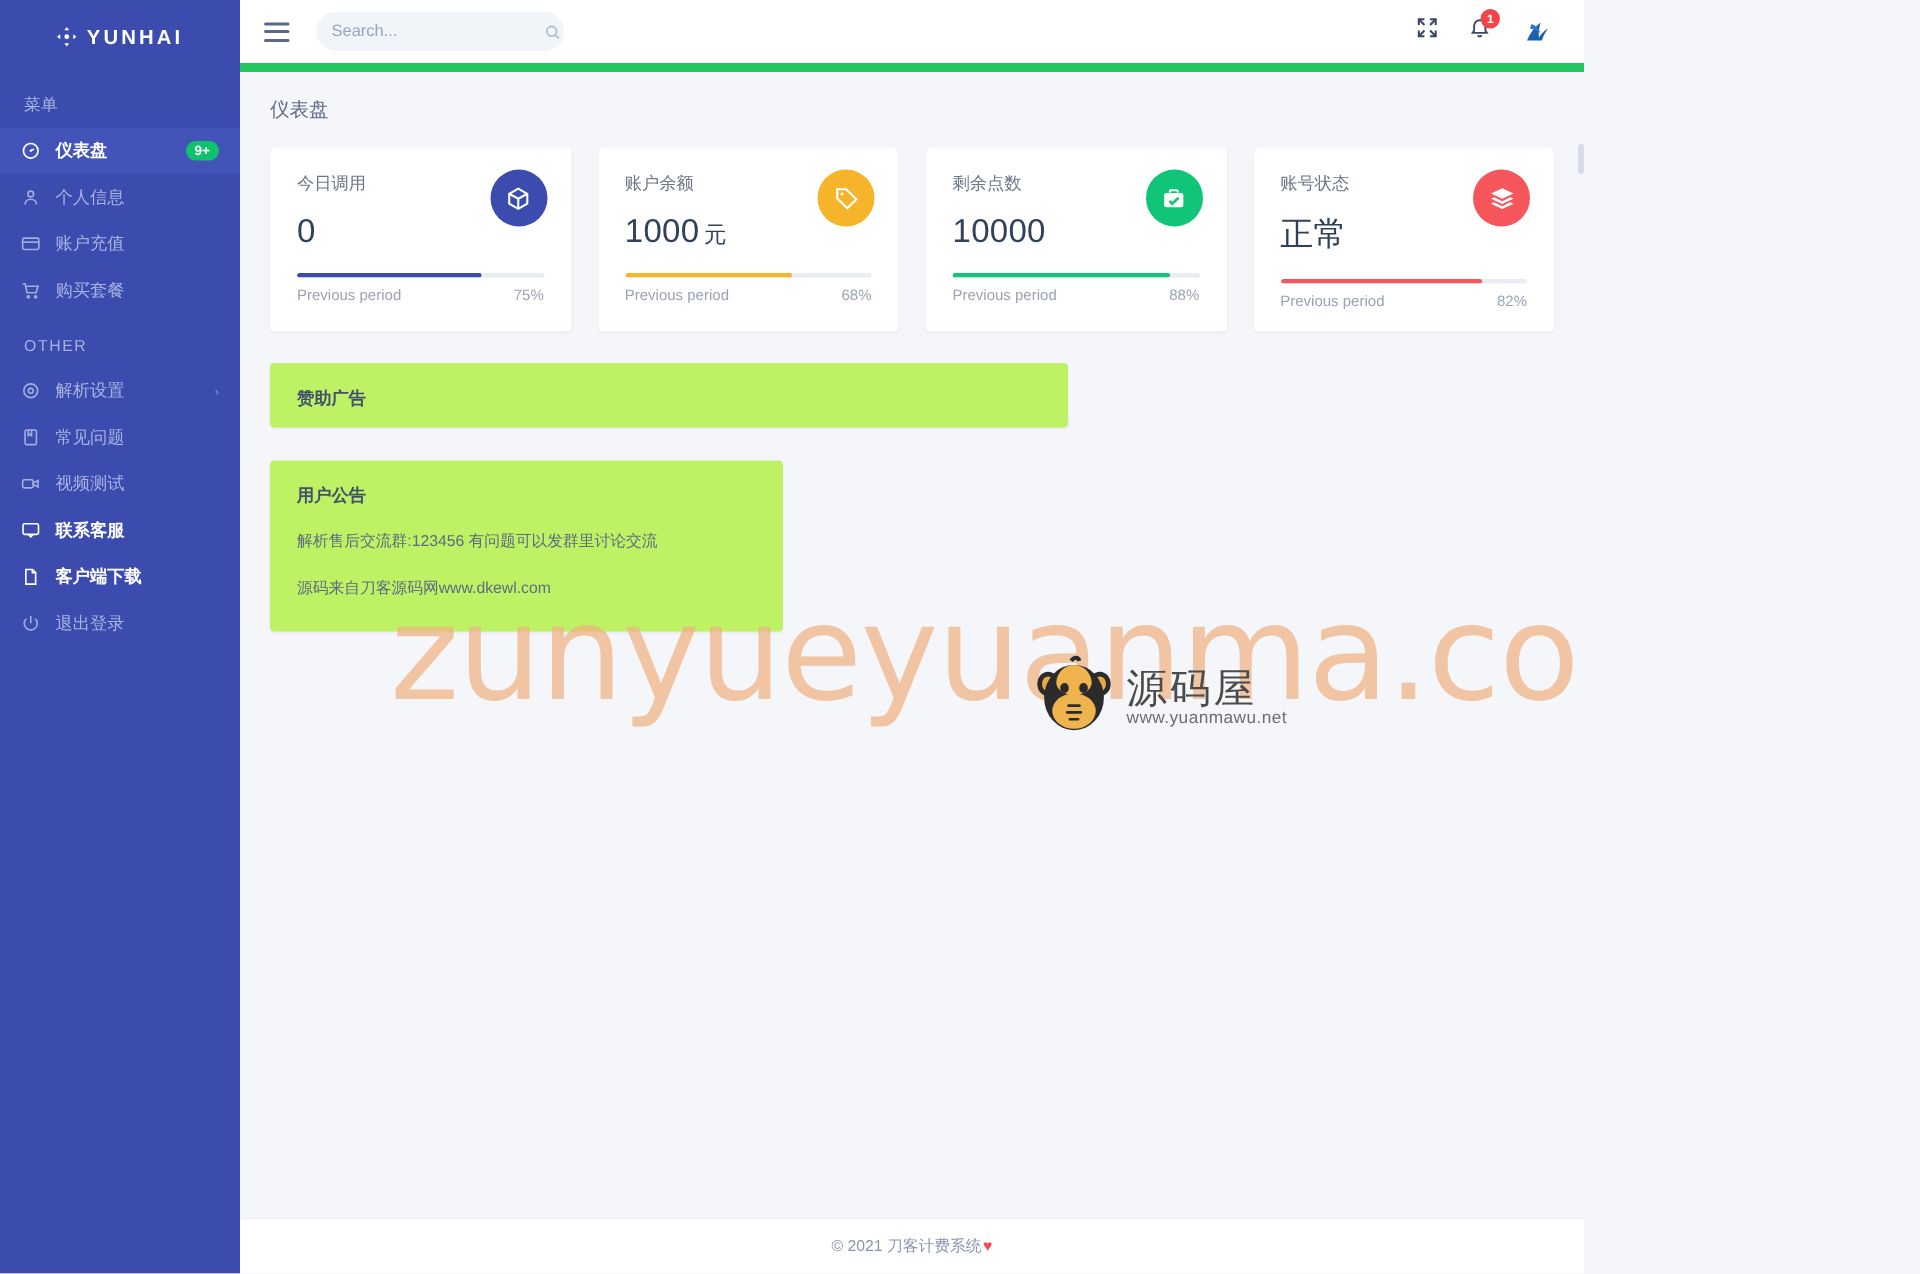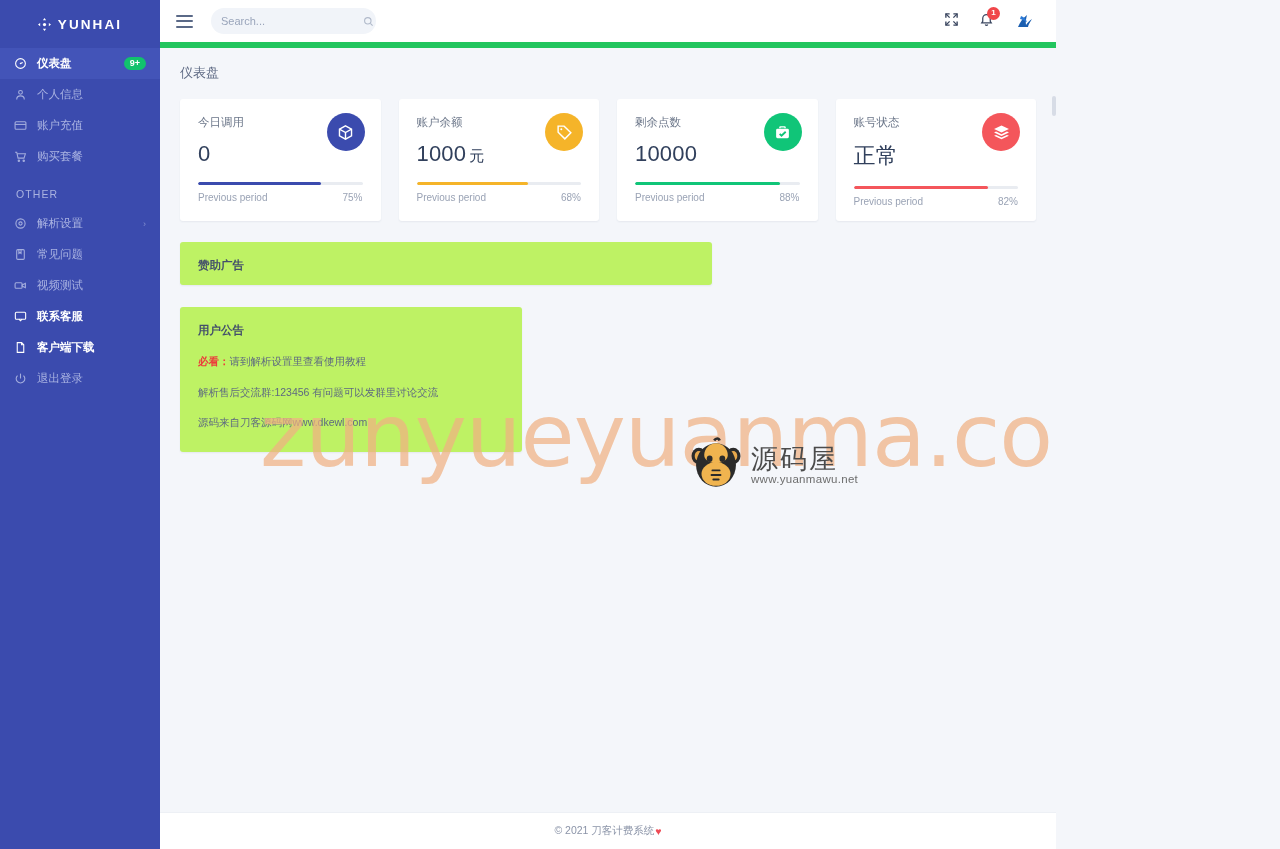--- a/index.html
+++ b/index.html
@@ -157,20 +157,21 @@
     <div class="brand">
       <span>
         <svg class="brand-icon" viewBox="0 0 24 24" fill="#fff">
           <circle cx="12" cy="12" r="3"></circle>
           <path d="M12 0l3 4H9zM12 24l-3-4h6zM0 12l4-3v6zM24 12l-4 3V9z"></path>
         </svg>
       </span>
       <span class="brand-text">YUNHAI</span>
     </div>
 
+    <div class="nav-section-title">菜单</div>
 
     <div class="nav-item active">
       <span>
         <svg class="nav-ico" viewBox="0 0 24 24" fill="none" stroke="#fff" stroke-width="2">
           <circle cx="12" cy="12" r="9"></circle>
             <path d="M12 12l4-2"></path>
             <circle cx="12" cy="12" r="1.4" fill="#fff" stroke="none"></circle>
         </svg>
       </span>
       <span class="nav-label">仪表盘</span>
@@ -413,23 +414,20 @@
           </div>
         </div>
       </div>
 
       <div class="panel ad-panel">
         <div class="ad-title">赞助广告</div>
       </div>
 
       <div class="panel notice-panel">
         <div class="notice-title">用户公告</div>
-        <div class="notice-line">
-          <span class="notice-em">必看：</span><span>请到解析设置里查看使用教程</span>
-        </div>
         <div class="notice-line">解析售后交流群:123456 有问题可以发群里讨论交流</div>
         <div class="notice-line">源码来自刀客源码网www.dkewl.com</div>
       </div>
 
       <div class="wm-text">zunyueyuanma.com</div>
       <div class="wm-logo">
         <span>
           <svg width="58" height="58" viewBox="0 0 64 64">
             <ellipse cx="13" cy="22" rx="8" ry="9" fill="#2b2b2b"></ellipse>
             <ellipse cx="51" cy="22" rx="8" ry="9" fill="#2b2b2b"></ellipse>

